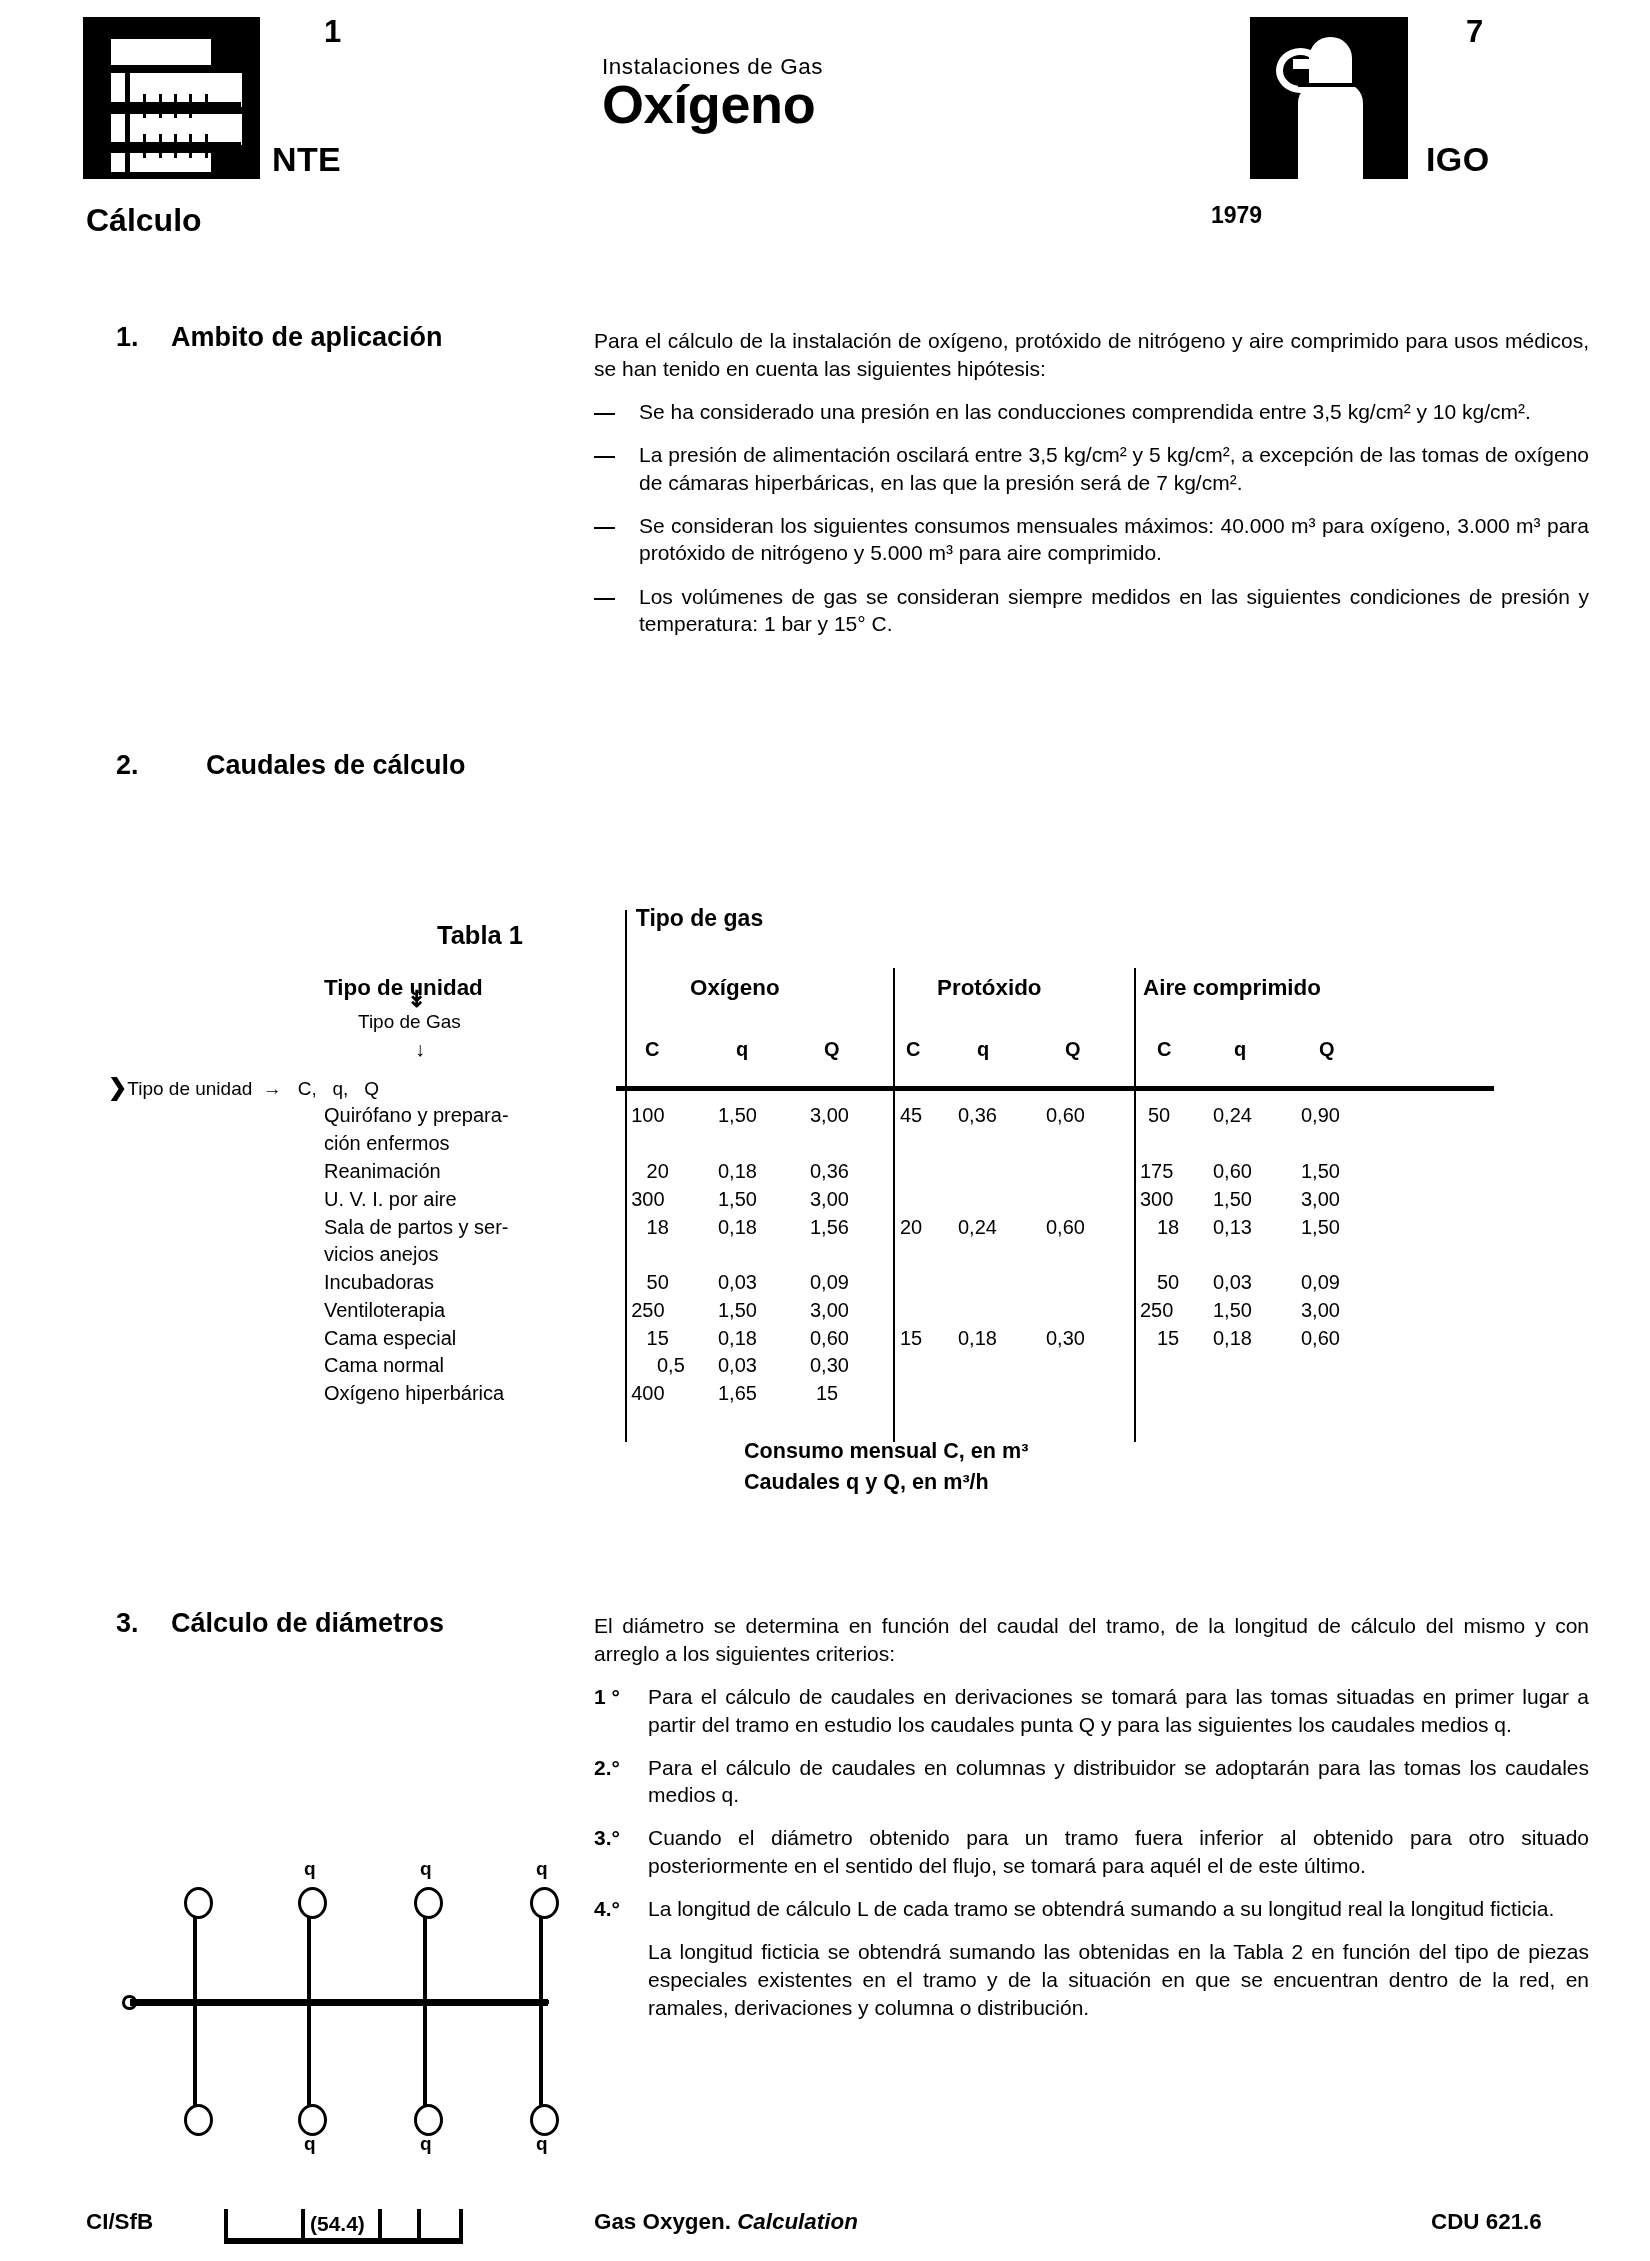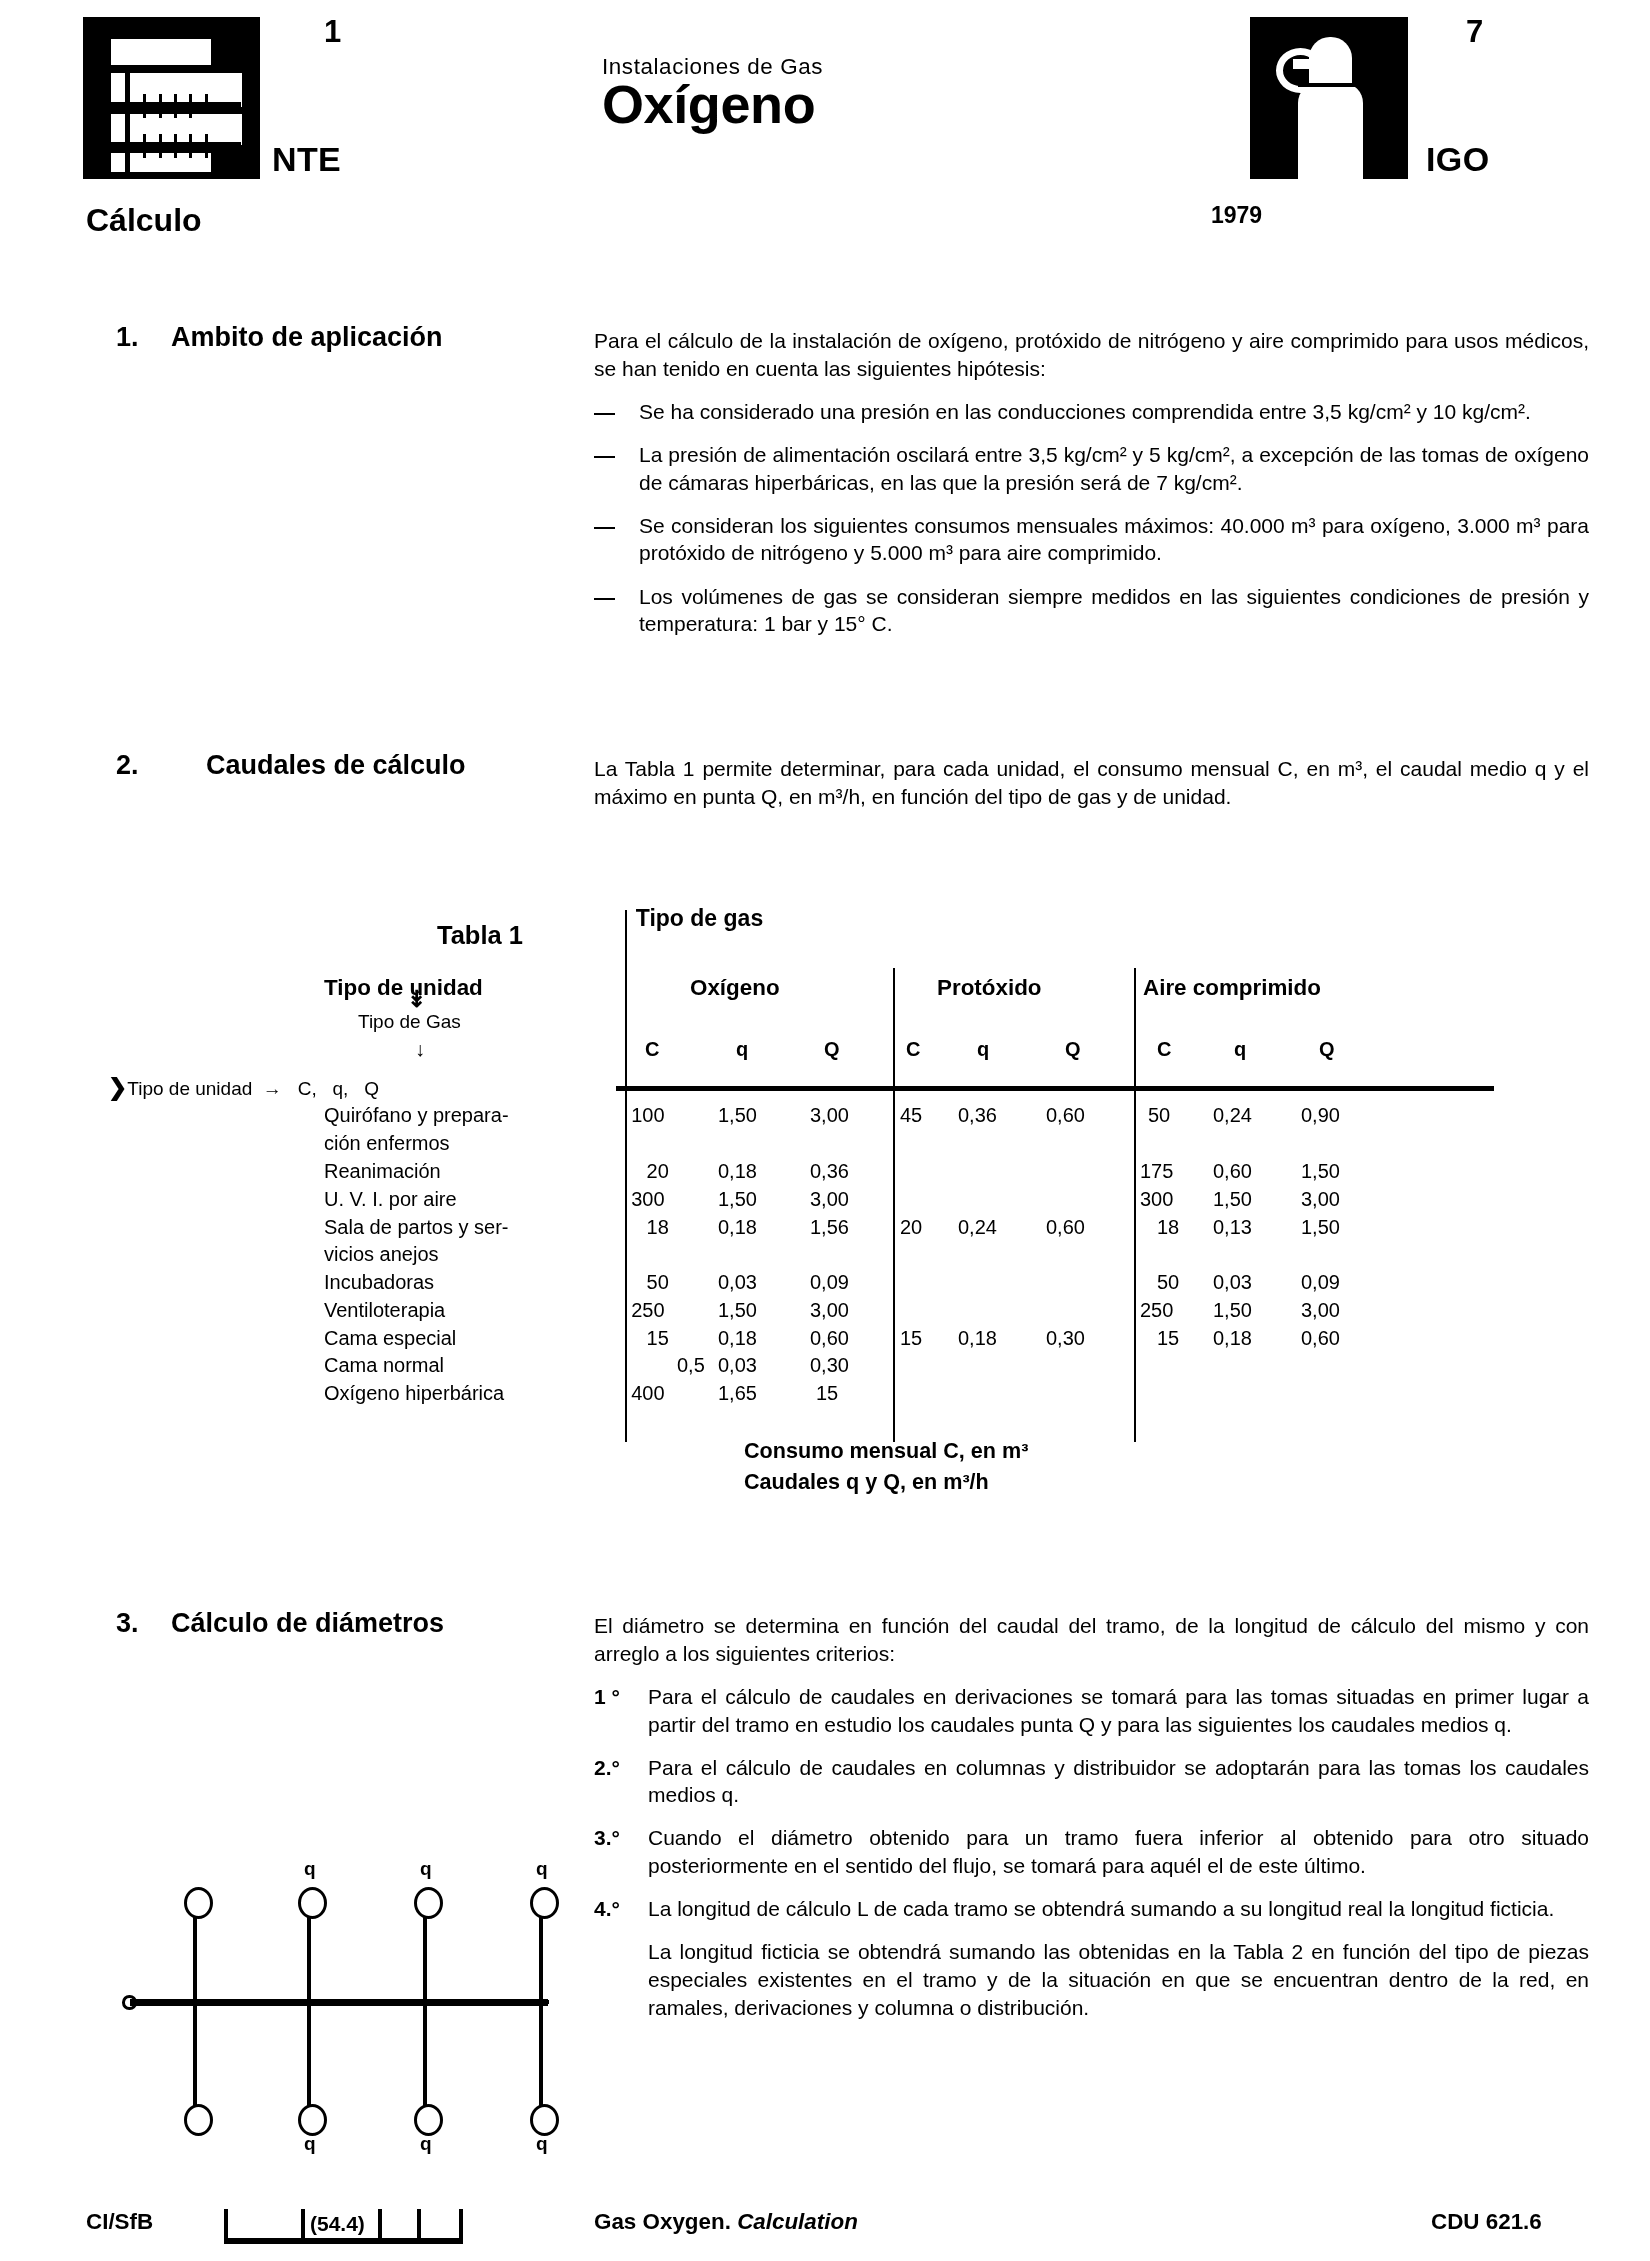--- a/index.html
+++ b/index.html
@@ -429,23 +429,20 @@
     </div>
     <div class="dash-item">
       <span class="dash">—</span>
       <span>Los volúmenes de gas se consideran siempre medidos en las siguientes condiciones de presión y temperatura: 1 bar y 15° C.</span>
     </div>
   </div>
 
   <div class="sec-num" style="left:116px; top:750px;">2.</div>
   <div class="sec-head" style="left:171px; top:750px;margin-left:35px;">Caudales de cálculo</div>
 
-  <div class="body-col" style="top:755px;">
-    <p>La Tabla 1 permite determinar, para cada unidad, el consumo mensual C, en m³, el caudal medio q y el máximo en punta Q, en m³/h, en función del tipo de gas y de unidad.</p>
-  </div>
 
   <div class="tbl-caption">Tabla 1</div>
 
   <div class="legend">
     <div class="lg-arrow-dbl">↡</div>
     <div class="lg-gas">Tipo de Gas</div>
     <div class="lg-arrow-dn">↓</div>
     <div class="lg-row"><span style="font-weight:bold;font-size:23px;">❯</span><span>Tipo de unidad  →   C,   q,   Q</span></div>
   </div>
 
@@ -537,21 +534,21 @@
     <div class="cell" style="left:93px; top:417px;">0,18</div>
     <div class="cell" style="left:185px; top:417px;">0,60</div>
     <div class="cell" style="left:275px; top:417px;">15</div>
     <div class="cell" style="left:333px; top:417px;">0,18</div>
     <div class="cell" style="left:421px; top:417px;">0,30</div>
     <div class="cell" style="left:532px; top:417px;">15</div>
     <div class="cell" style="left:588px; top:417px;">0,18</div>
     <div class="cell" style="left:676px; top:417px;">0,60</div>
 
     <div class="cell" style="left:-301px; top:444px;">Cama normal</div>
-    <div class="cell" style="left:32px;  top:444px;margin-left:20px;">0,5</div>
+    <div class="cell" style="left:32px;  top:444px;">0,5</div>
     <div class="cell" style="left:93px; top:444px;">0,03</div>
     <div class="cell" style="left:185px; top:444px;">0,30</div>
 
     <div class="cell" style="left:-301px; top:472px;">Oxígeno hiperbárica</div>
     <div class="cell" style="left:6.2px;   top:472px;">400</div>
     <div class="cell" style="left:93px; top:472px;">1,65</div>
     <div class="cell" style="left:191px; top:472px;">15</div>
   </div>
 
   <div class="tbl-foot">

